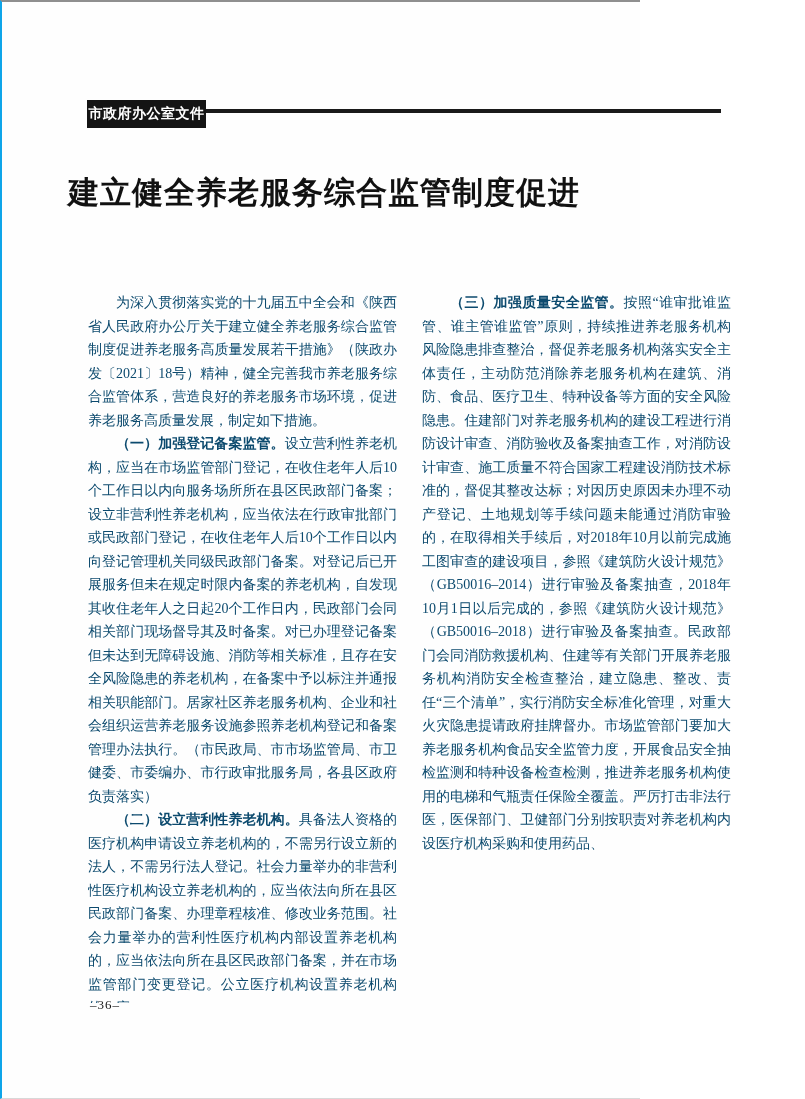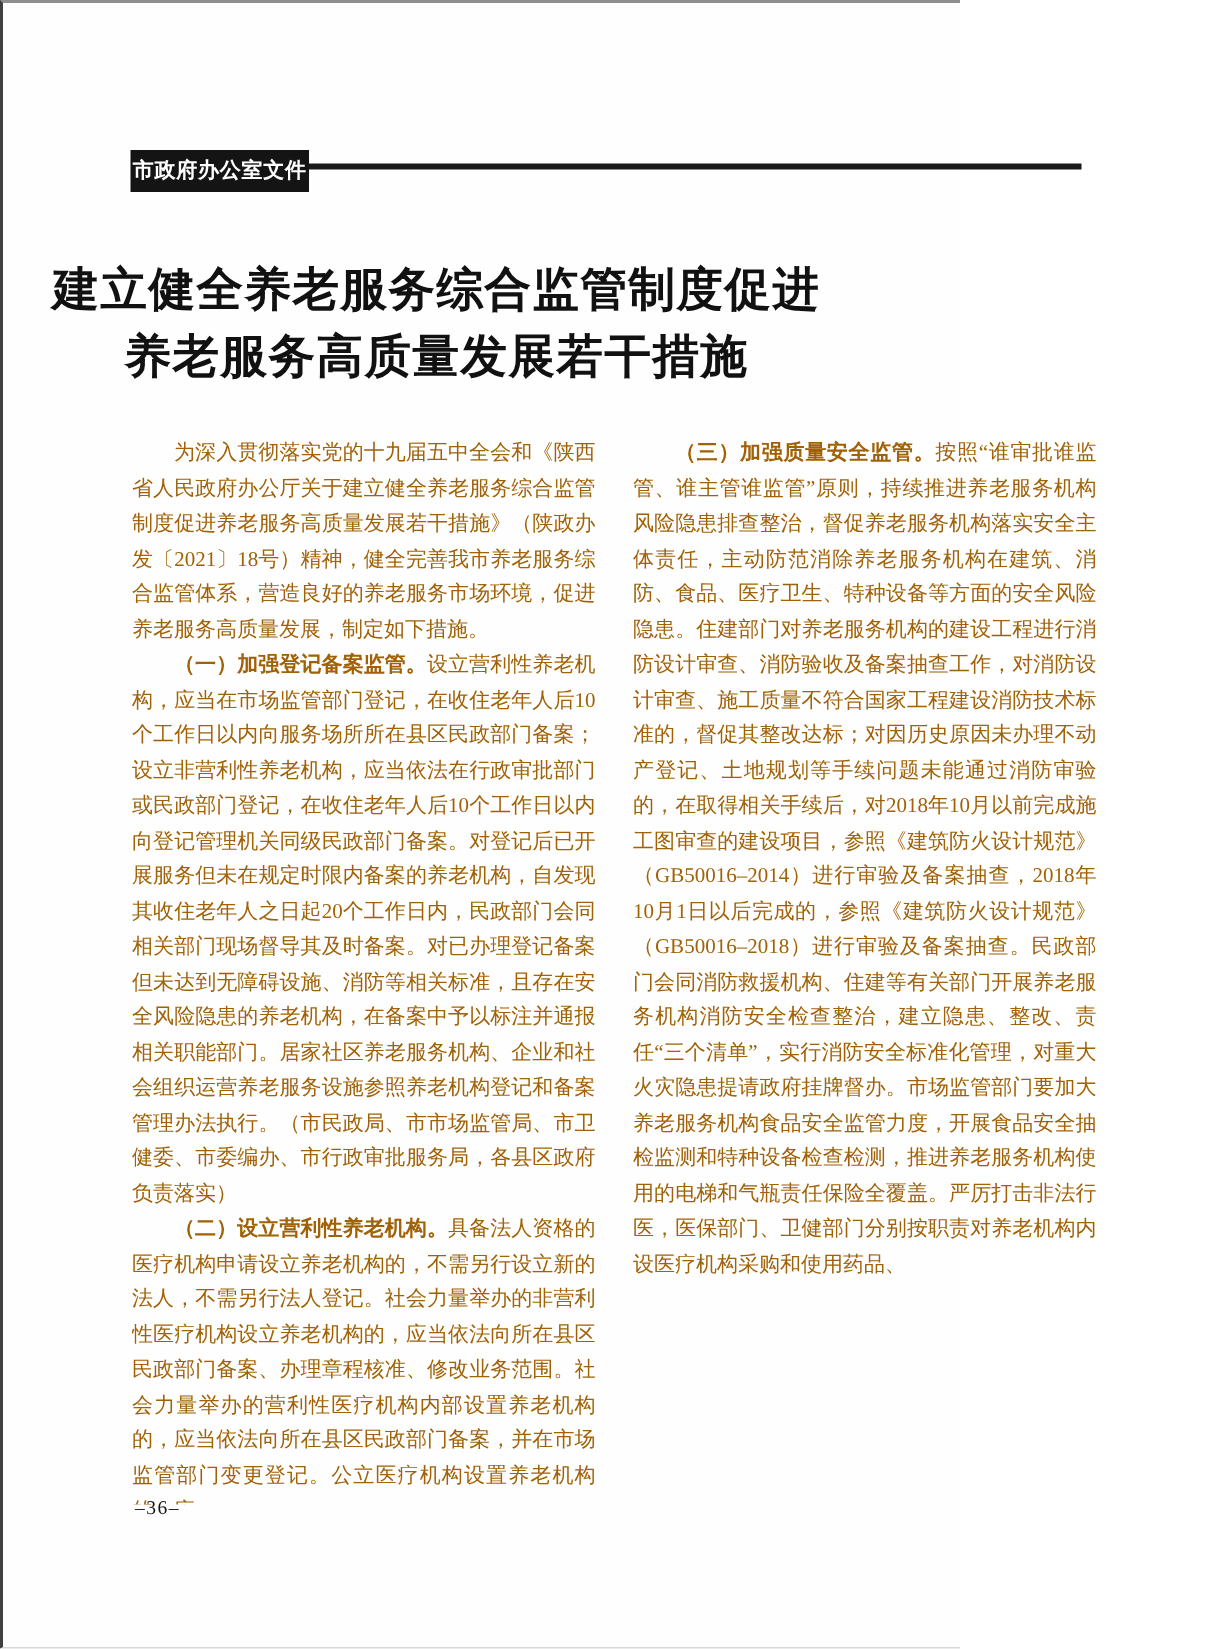--- a/index.html
+++ b/index.html
@@ -10,21 +10,21 @@
     color: #111;
     position: relative;
     overflow: hidden;
   }
   .page {
     position: absolute;
     left: 0; top: 0;
     width: 640px; height: 1099px;
     background: #fefefe;
     border-top: 2px solid #8f8f8f;
-    border-left: 2px solid #404040;
+    border-left: 2px solid #0ea5e9;
     border-bottom: 1px solid #d8d8d8;
   }
   .badge {
     position: absolute;
     left: 85px; top: 98px;
     width: 119px; height: 28px;
     background: #141414;
     color: #ffffff;
     font-size: 14px;
     font-weight: bold;
@@ -36,38 +36,38 @@
   }
   .header-rule {
     position: absolute;
     left: 204px; top: 107px;
     width: 515px; height: 4px;
     background: #1a1a1a;
   }
   .title {
     position: absolute;
     left: 0; right: 60px; top: 168px;
-    text-align: center;
+    text-align: right;
     font-size: 31px;
     line-height: 45px;
     font-weight: bold;
     letter-spacing: 1px;
     font-family: "Liberation Serif", "DejaVu Serif", serif;
   }
   .title .title-line { display: block; }
   .col {
     position: absolute;
     top: 289px;
     width: 309px;
     height: 712px;
     font-size: 14px;
     line-height: 23.5px;
     text-align: justify;
     overflow: hidden;
-    color: #a16207;
+    color: #0c4a6e;
   }
   .col-left  { left: 86px; }
   .col-right { left: 420px; }
   .para { margin: 0; }
   .para.indent { text-indent: 2em; }
   .section-heading {
     font-family: "Liberation Sans", "DejaVu Sans", sans-serif;
     font-weight: bold;
     letter-spacing: 0.5px;
   }
@@ -84,21 +84,20 @@
 <body>
 
 <div class="page">
 
   <div class="badge">市政府办公室文件</div>
 
   <div class="header-rule"></div>
 
   <h1 class="title">
     <span class="title-line">建立健全养老服务综合监管制度促进</span>
-    <span class="title-line">养老服务高质量发展若干措施</span>
   </h1>
 
   <div class="col col-left">
     <p class="para indent">
       <span>为深入贯彻落实党的十九届五中全会和《陕西省人民政府办公厅关于建立健全养老服务综合监管制度促进养老服务高质量发展若干措施》（陕政办发〔2021〕18号）精神，健全完善我市养老服务综合监管体系，营造良好的养老服务市场环境，促进养老服务高质量发展，制定如下措施。</span>
     </p>
     <p class="para indent">
       <span class="lead">（一）加强登记备案监管。</span><span>设立营利性养老机构，应当在市场监管部门登记，在收住老年人后10个工作日以内向服务场所所在县区民政部门备案；设立非营利性养老机构，应当依法在行政审批部门或民政部门登记，在收住老年人后10个工作日以内向登记管理机关同级民政部门备案。对登记后已开展服务但未在规定时限内备案的养老机构，自发现其收住老年人之日起20个工作日内，民政部门会同相关部门现场督导其及时备案。对已办理登记备案但未达到无障碍设施、消防等相关标准，且存在安全风险隐患的养老机构，在备案中予以标注并通报相关职能部门。居家社区养老服务机构、企业和社会组织运营养老服务设施参照养老机构登记和备案管理办法执行。（市民政局、市市场监管局、市卫健委、市委编办、市行政审批服务局，各县区政府负责落实）</span>
     </p>
     <p class="para indent">

